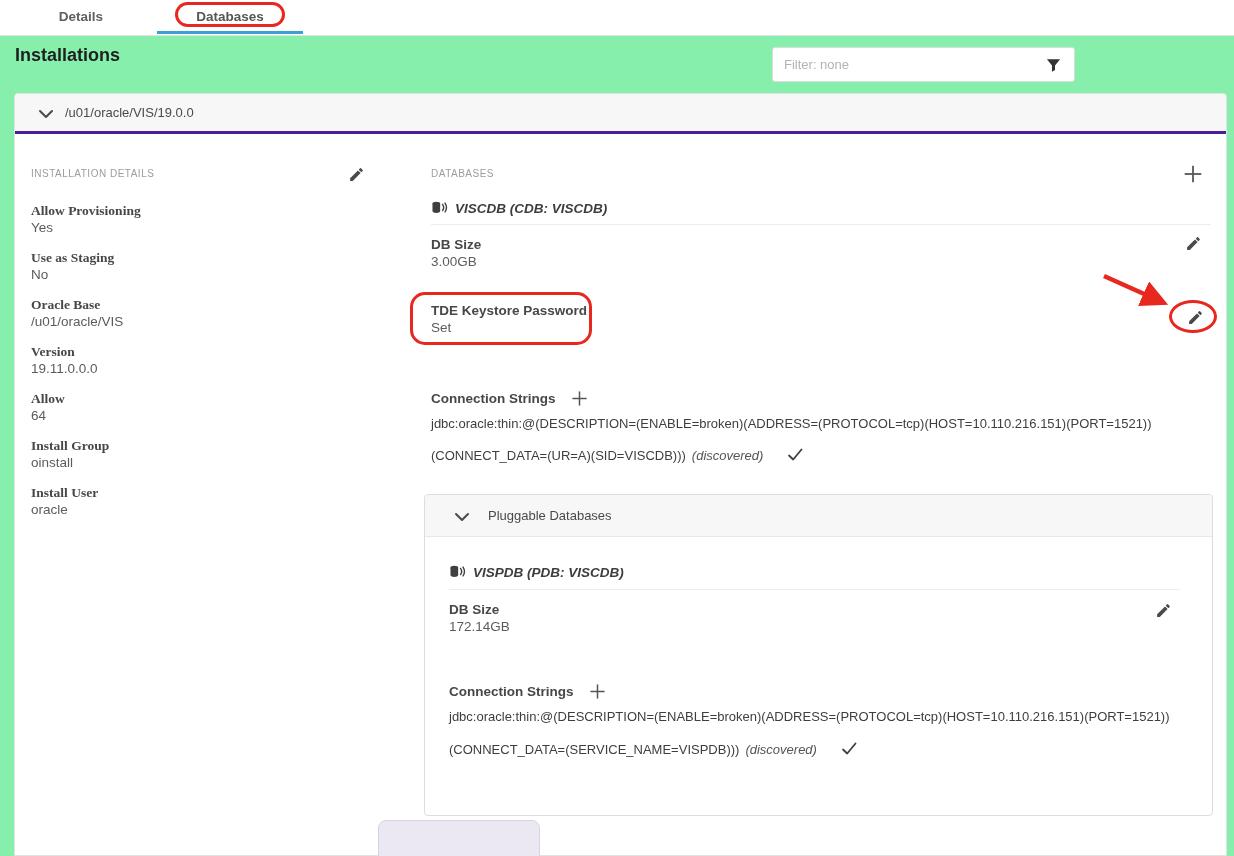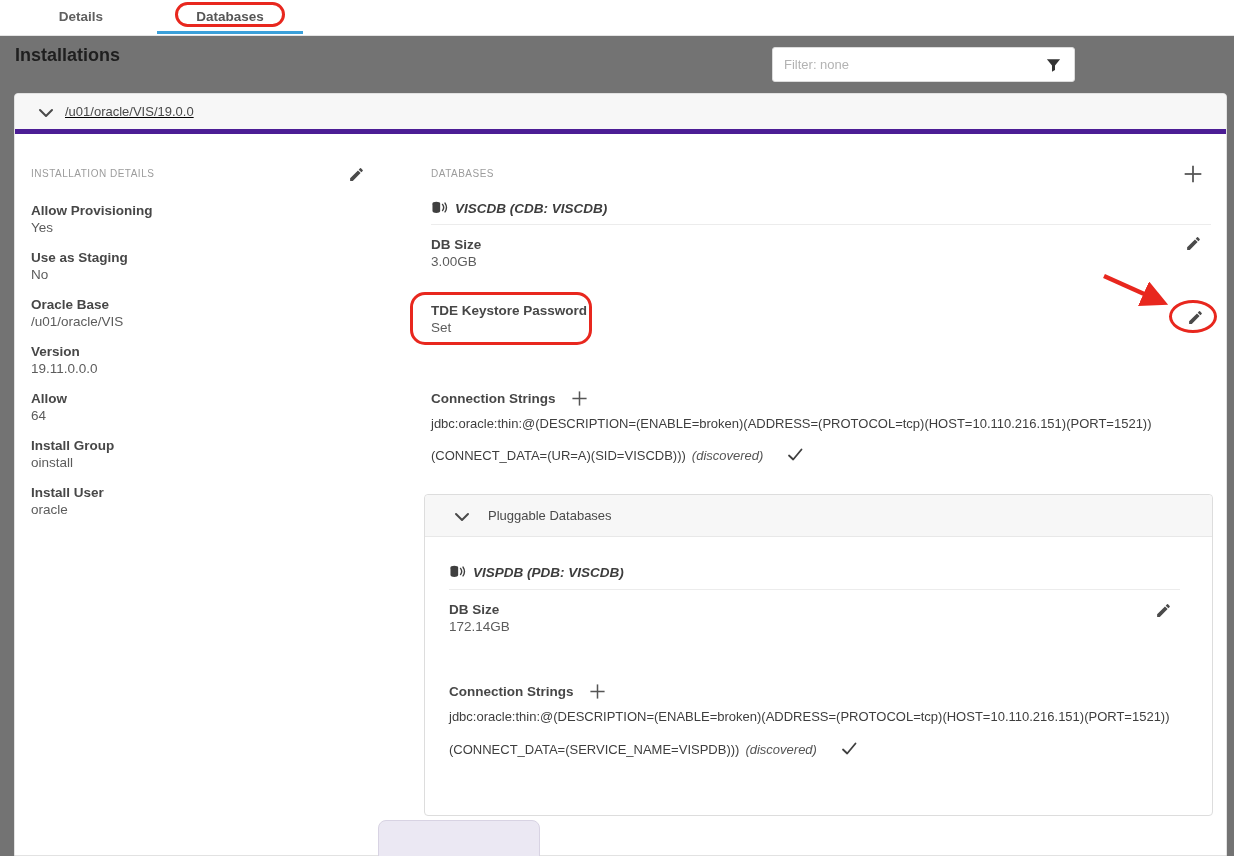--- a/index.html
+++ b/index.html
@@ -1,18 +1,18 @@
 <!DOCTYPE html>
 <html><head>
 <meta charset="utf-8">
 <style>
   * { margin:0; padding:0; box-sizing:border-box; }
   html,body { width:1234px; height:856px; overflow:hidden; background:#fff;
     font-family:"Liberation Sans","DejaVu Sans",sans-serif; }
-  .page { position:relative; width:1234px; height:856px; background:#737373; }
+  .page { position:relative; width:1234px; height:856px; background:#86efac; }
   .abs { position:absolute; }
 
   
   .tabbar { position:absolute; left:0; top:0; width:1234px; height:36px;
     border-bottom:1px solid #e4e4e4; background:#fff; }
   .tab { position:absolute; top:0; height:36px; line-height:34px; text-align:center;
     font-size:13.5px; font-weight:bold; color:#606060; cursor:pointer; }
   .tab-active-underline { position:absolute; left:157px; top:31px; width:146px; height:3px;
     background:#3ba0da; }
 
@@ -25,28 +25,28 @@
   .filter-box input::placeholder { color:#b3b3b3; }
   .funnel { margin-right:12px; }
   .add-btn { position:absolute; left:1086px; top:47px; width:147px; height:35px;
     background:#f1f1f1; border:none; border-radius:3px; font-size:13px; font-weight:bold;
     color:#333; font-family:inherit; cursor:pointer; }
 
   
   .card { position:absolute; left:14px; top:93px; width:1213px; height:763px;
     border:1px solid #e2e2e2; border-radius:4px 4px 0 0; background:#fff; }
   .card-header { position:absolute; left:0; top:0; width:100%; height:40px;
-    background:#f7f7f7; border-bottom:5px solid #4c1d95; border-radius:4px 4px 0 0;
-    display:flex; align-items:center; cursor:pointer;text-decoration:underline; }
+    background:#f7f7f7; border-bottom:3px solid #4c1d95; border-radius:4px 4px 0 0;
+    display:flex; align-items:center; cursor:pointer; }
   .card-header .chev { margin-left:22px; }
   .card-header .path-label { margin-left:10px; font-size:13px; color:#4a4a4a; }
 
   .section-title { font-size:10px; font-weight:normal; letter-spacing:.5px; color:#9c9c9c; }
   .field { position:absolute; left:16px; font-size:13.5px; line-height:17px; }
-  .field .lbl { font-weight:bold; color:#474747; }
+  .field .lbl { font-weight:bold; color:#474747;font-family:Liberation Serif, serif; }
   .field .val { color:#5c5c5c; }
   .rfield { position:absolute; font-size:13.5px; line-height:17px; }
   .rfield .lbl { font-weight:bold; color:#474747; }
   .rfield .val { color:#5c5c5c; }
 
   .dbtitle { position:absolute; font-size:13.5px; font-weight:bold; color:#3d3d3d;
     display:flex; align-items:center; gap:7px;font-style:italic; }
   .divider { position:absolute; height:1px; background:#ececec; }
 
   .connrow { position:absolute; display:flex; align-items:center; gap:15px; }

